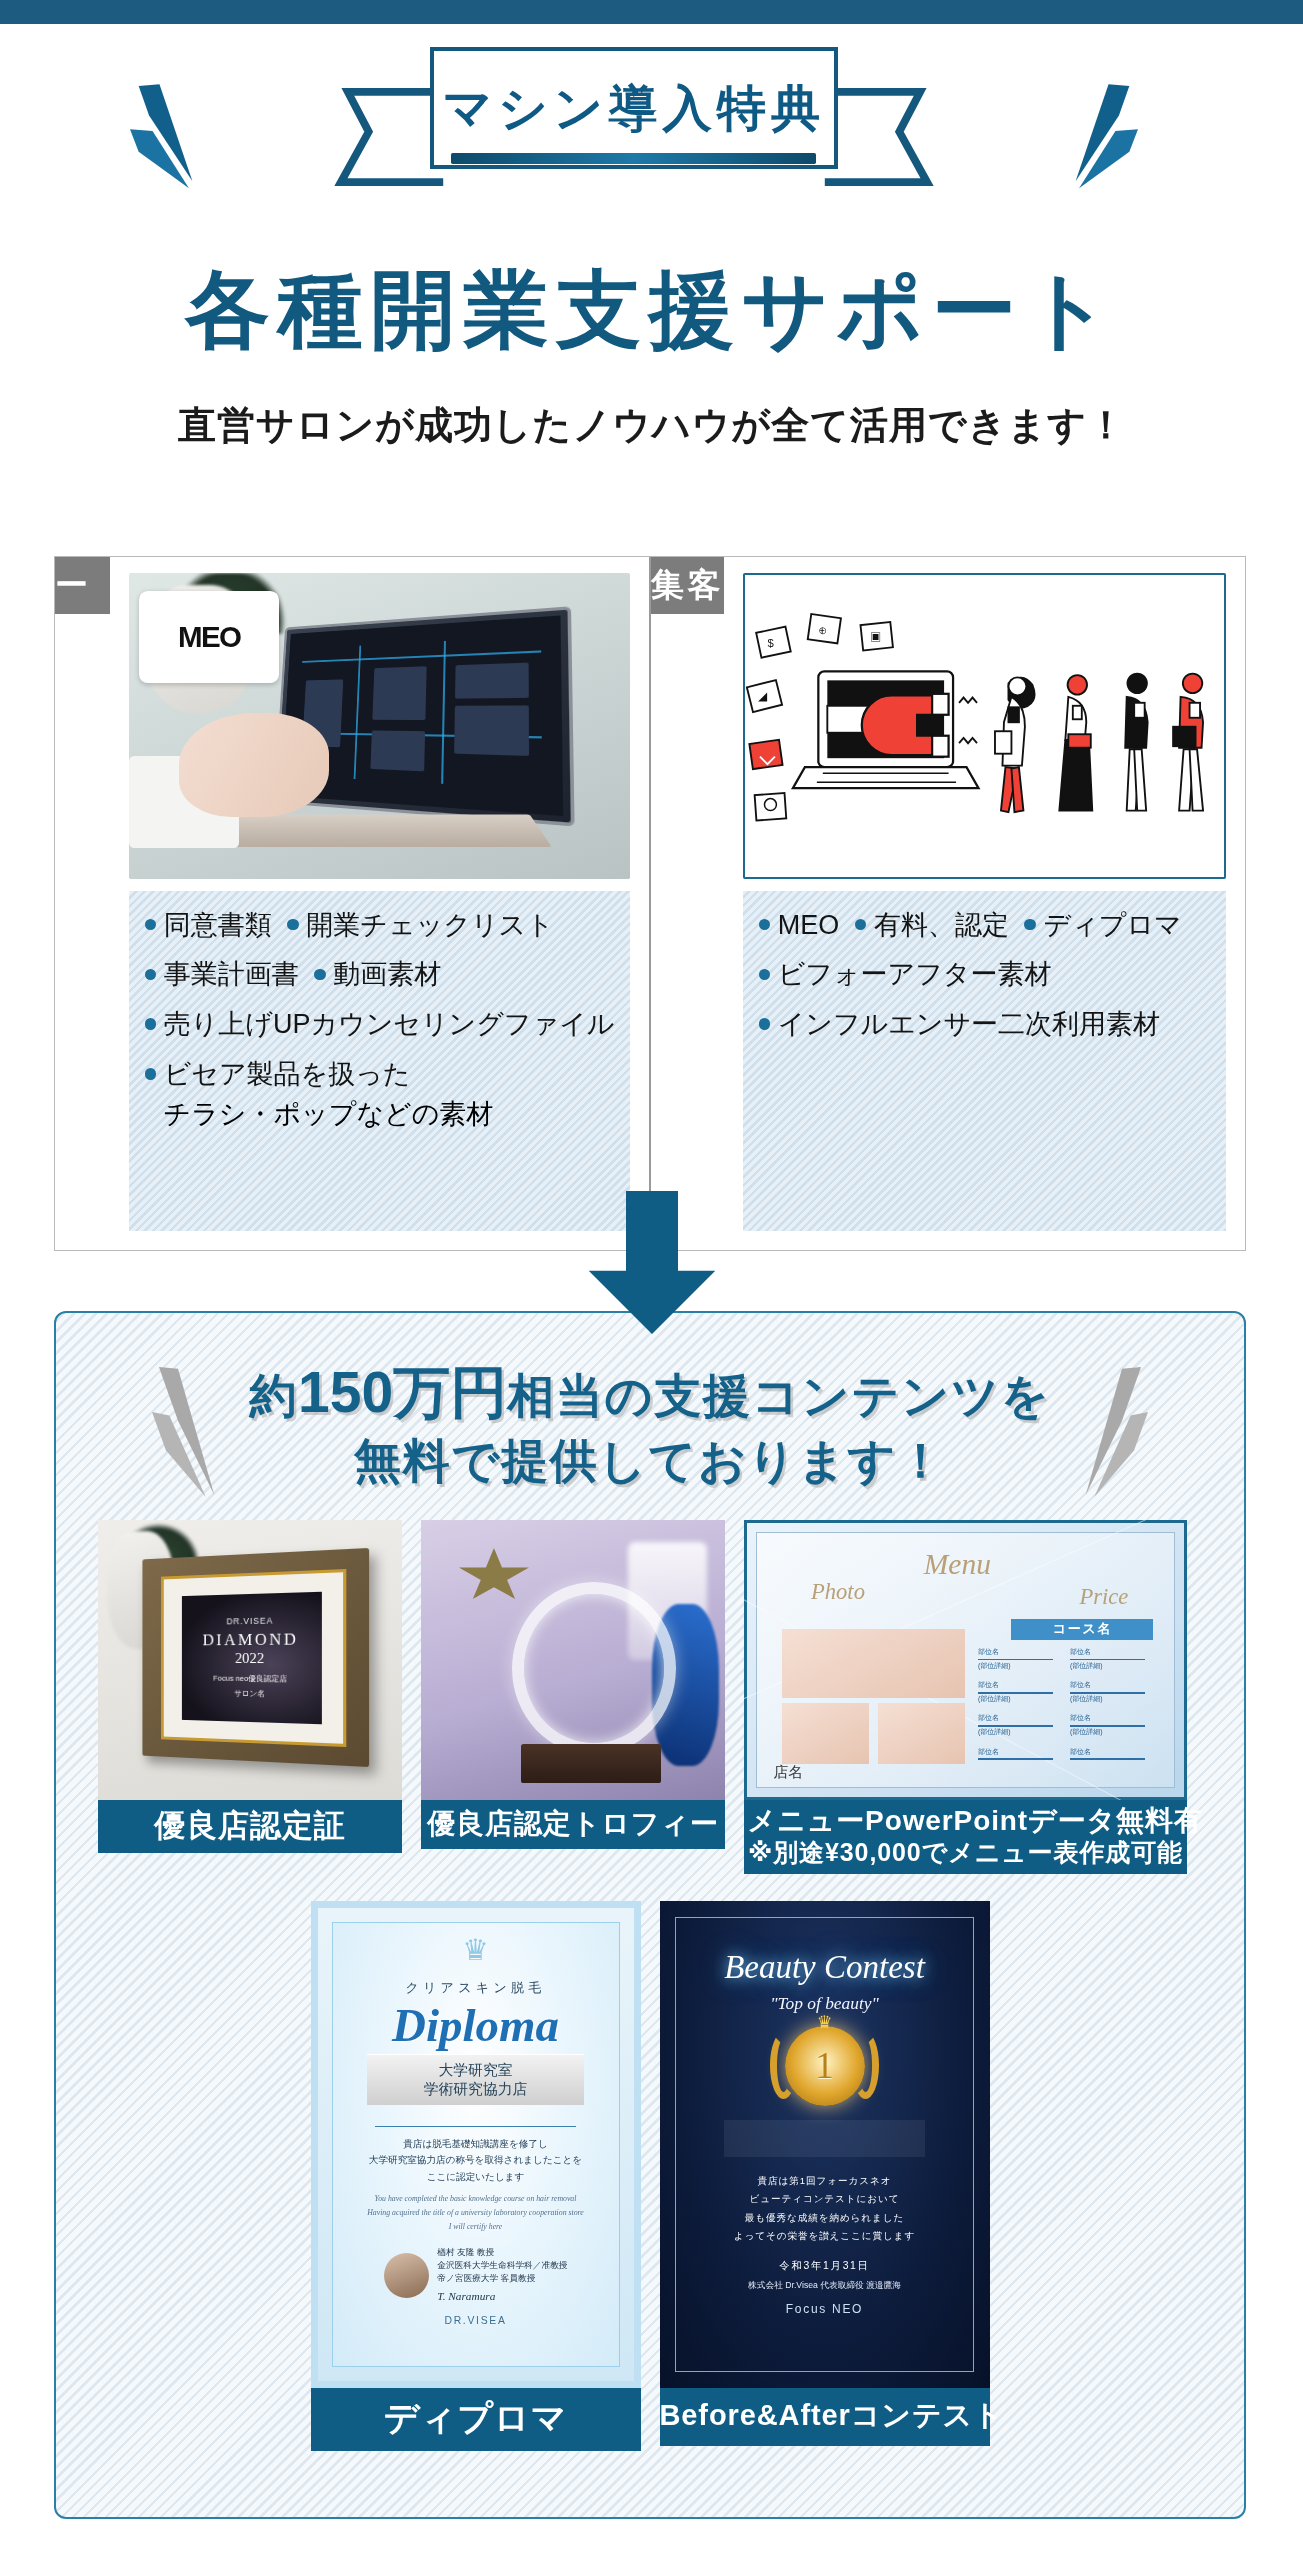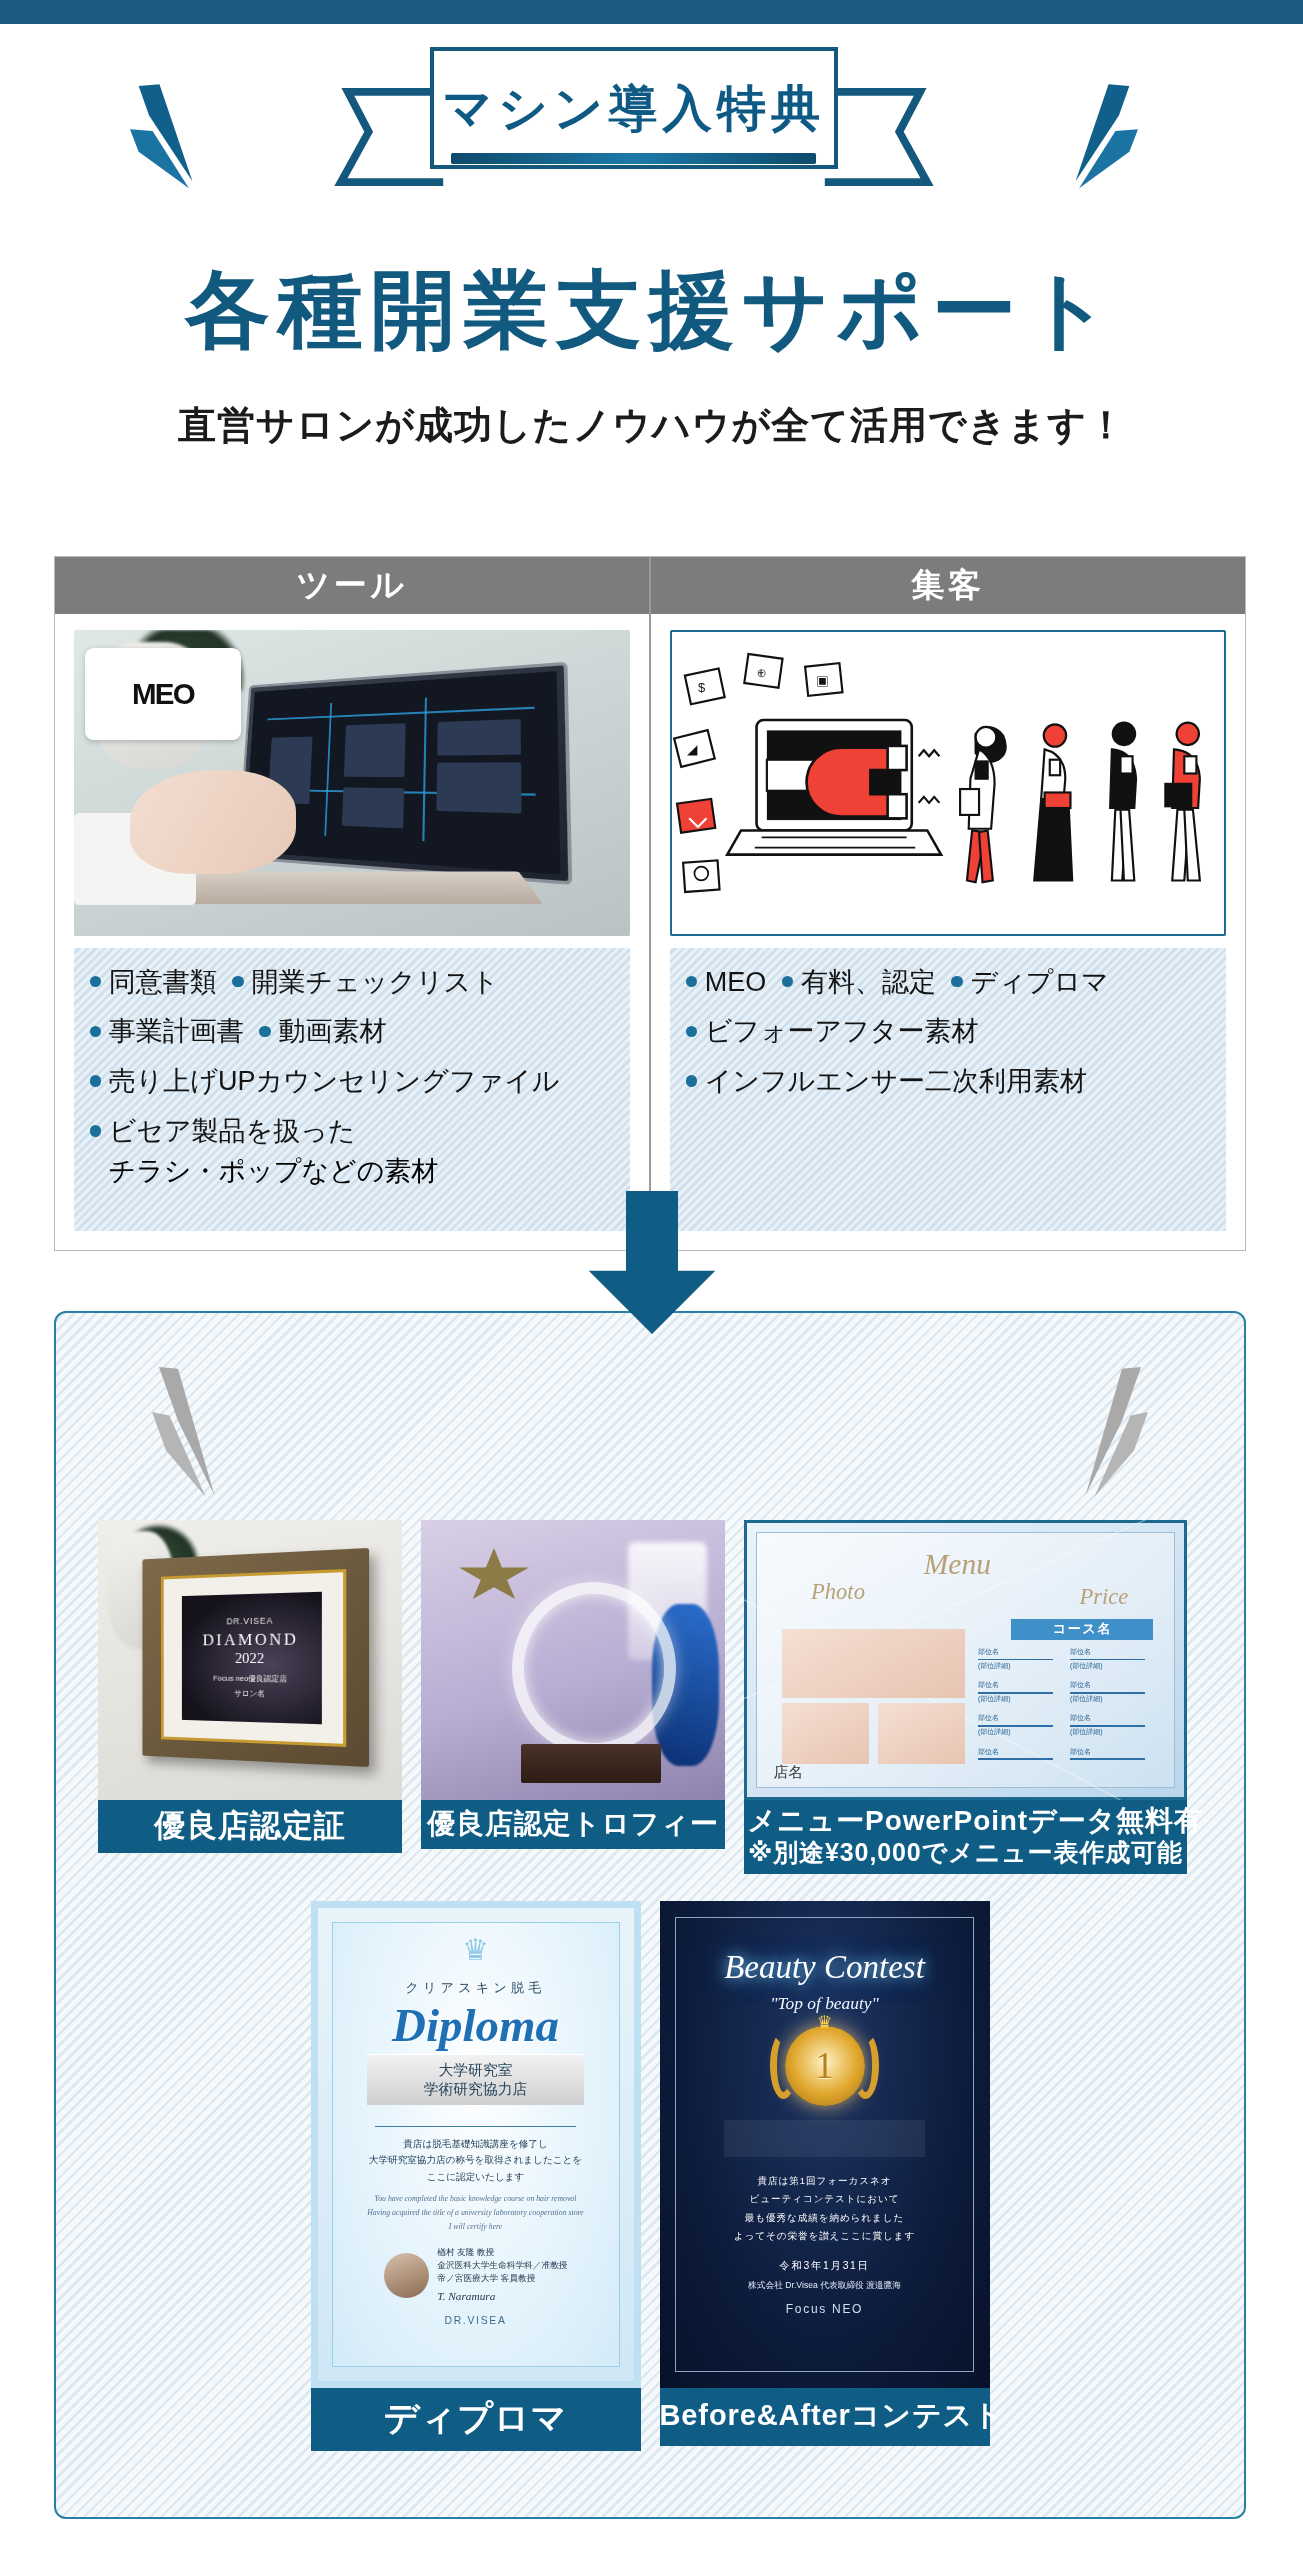--- a/index.html
+++ b/index.html
@@ -111,21 +111,21 @@
     top: 556px; left: 54px;
     width: 1192px; height: 695px;
     display: flex;
     border: 1.7px solid #b9b9b9;
     background: #ffffff;
   }
   .col {
     position: relative;
     flex: 1 1 0;
     display: flex;
-    flex-direction: column;
+    flex-direction: row;
     background: #ffffff;
   }
   .col.left { border-right: 2.6px solid #9a9a9a; }
   .col-head {
     height: 57px;
     background: #7c7c7c;
     color: #ffffff;
     font-size: 33px;
     font-weight: bold;
     letter-spacing: 3.5px;
@@ -624,20 +624,26 @@
 
     <svg class="chev l" viewBox="0 0 90 150">
       <polygon points="8,0 30,2 72,148 30,62" fill="#a9a9a9"></polygon>
       <polygon points="0,52 20,56 62,150 16,96" fill="#b5b5b5"></polygon>
     </svg>
     <svg class="chev r" viewBox="0 0 90 150">
       <polygon points="82,0 60,2 18,148 60,62" fill="#a9a9a9"></polygon>
       <polygon points="90,52 70,56 28,150 74,96" fill="#b5b5b5"></polygon>
     </svg>
 
+    <div class="panel-head">
+      <div class="ph-line">
+        <span>約</span><span class="big">150万円</span><span>相当の支援コンテンツを</span>
+      </div>
+      <div class="ph-line">無料で提供しております！</div>
+    </div>
 
     <div class="cards-row1">
 
       <div class="card c1">
         <div class="card-pic">
           <div class="ph-cert">
             <div class="plant"></div>
             <div class="vase"></div>
             <div class="frame">
               <div class="mat">

